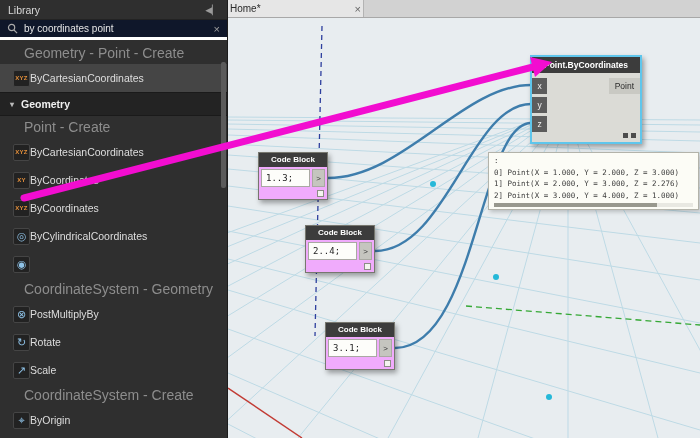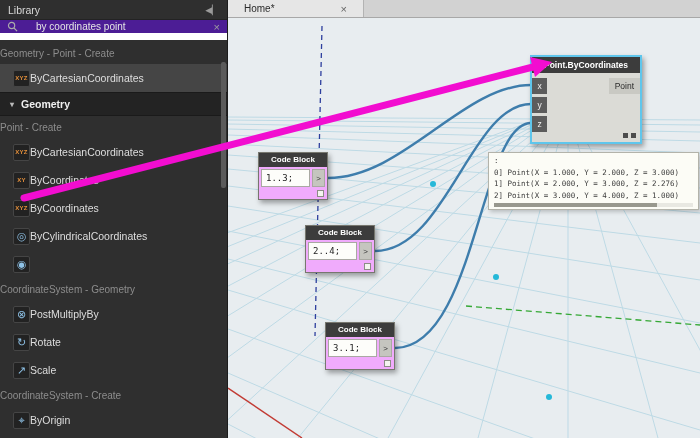--- a/index.html
+++ b/index.html
@@ -8,40 +8,40 @@
     width:700px; height:438px; overflow:hidden;
     font-family:"Liberation Sans", sans-serif;
     background:#2e2e2e;
   }
   .app { position:relative; width:700px; height:438px; display:flex; }
 
   
   .library { width:228px; height:438px; background:#2f2f2f; position:relative; flex:none; border-right:1px solid #1c1c1c; }
   .lib-header { height:19px; display:flex; align-items:center; justify-content:space-between; padding:0 8px; color:#d8d8d8; font-size:10.5px; }
   .collapse { color:#9a9a9a; font-size:9px; letter-spacing:0; cursor:pointer; }
-  .searchbar { height:21px; background:#4c1d95; border-top:1px solid #232323; border-bottom:7px solid #ffffff; display:flex; align-items:center; padding:0 7px; gap:18px; }
+  .searchbar { height:21px; background:#0f172a; border-top:1px solid #232323; border-bottom:3px solid #ffffff; display:flex; align-items:center; padding:0 7px; gap:6px; }
   .query { color:#e4e4e4; font-size:10px; flex:1; white-space:nowrap; overflow:hidden; }
   .clear { color:#9f9f9f; font-size:11px; cursor:pointer; }
   .lib-list { position:absolute; top:42px; left:0; right:0; }
   .row { display:flex; align-items:center; }
-  .row.section { height:22px; padding-left:0; color:#8d8d8d; font-size:10px; }
+  .row.section { height:22px; padding-left:24px; color:#8d8d8d; font-size:14px; }
   .row.item { height:28px; padding-left:13px; color:#dedede; font-size:10.5px; cursor:pointer; }
   .row.item.hl { background:#454545; }
   .row.category { height:24px; background:#232323; padding-left:10px; gap:7px; color:#f0f0f0; font-size:10.5px; font-weight:bold; border-top:1px solid #1a1a1a; border-bottom:1px solid #1a1a1a; cursor:pointer; }
   .caret { color:#b9b9b9; font-size:8px; }
   .tile { width:17px; height:17px; background:#222; border:1px solid #454545; border-radius:2px; display:flex; align-items:center; justify-content:center; flex:none; }
   .tile i { font-style:normal; line-height:1; }
   .tile.t-orange i { color:#e8923c; font-size:6px; font-weight:bold; letter-spacing:.3px; }
   .tile.t-blue i { color:#8fc3e8; font-size:11px; }
   .lib-scroll { position:absolute; right:1px; top:62px; width:5px; height:126px; background:#5b5b5b; border-radius:2px; cursor:pointer; }
 
   
   .workspace { flex:1; display:flex; flex-direction:column; min-width:0; }
   .tabbar { height:18px; background:#d2d2d2; border-bottom:1px solid #a8a8a8; display:flex; flex:none; }
-  .tab { width:136px; background:#e6e6e6; border-right:1px solid #b3b3b3; display:flex; align-items:center; padding:0 16px; gap:6px; cursor:pointer; }
+  .tab { width:136px; background:#e6e6e6; border-right:1px solid #b3b3b3; display:flex; align-items:center; padding:0 2px; gap:6px; cursor:pointer; }
   .tab-label { flex:1; font-size:10px; color:#2b2b2b; }
   .tab-close { color:#666; font-size:11px; cursor:pointer; }
 
   .canvas { position:relative; width:472px; height:420px; background:#e8edf0; overflow:hidden; }
   svg.scene { position:absolute; left:0; top:0; }
   .grid line { stroke:#b9d8e4; stroke-width:1; }
   .wire { stroke:#3e7dac; stroke-width:2.4; fill:none; stroke-linecap:round; }
 
   
   .pnode { position:absolute; left:302px; top:37px; width:112px; background:#dbdbd6; border:2px solid #5fc6ec; box-shadow:2px 3px 5px rgba(0,0,0,.35); }

